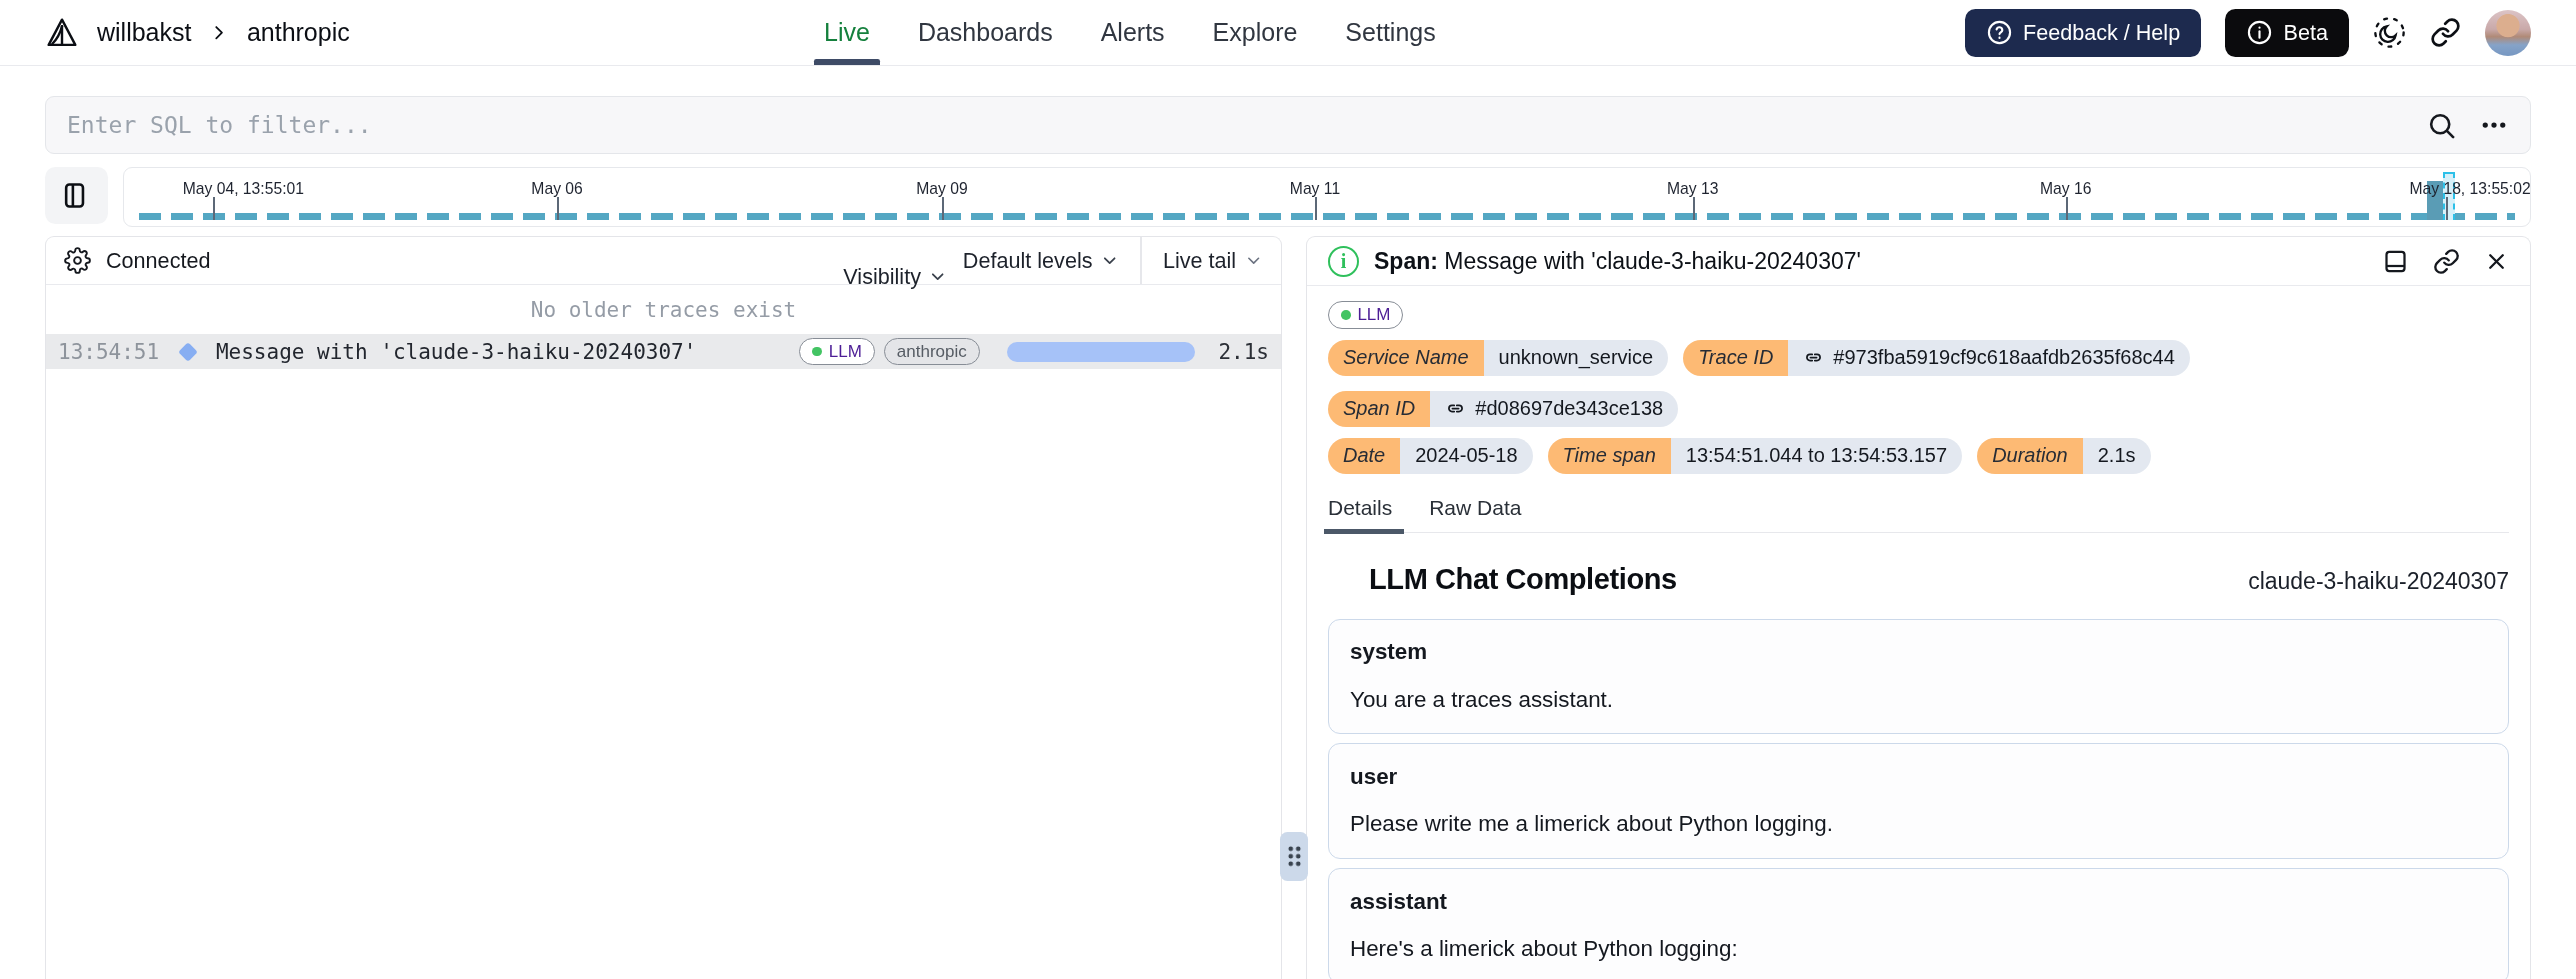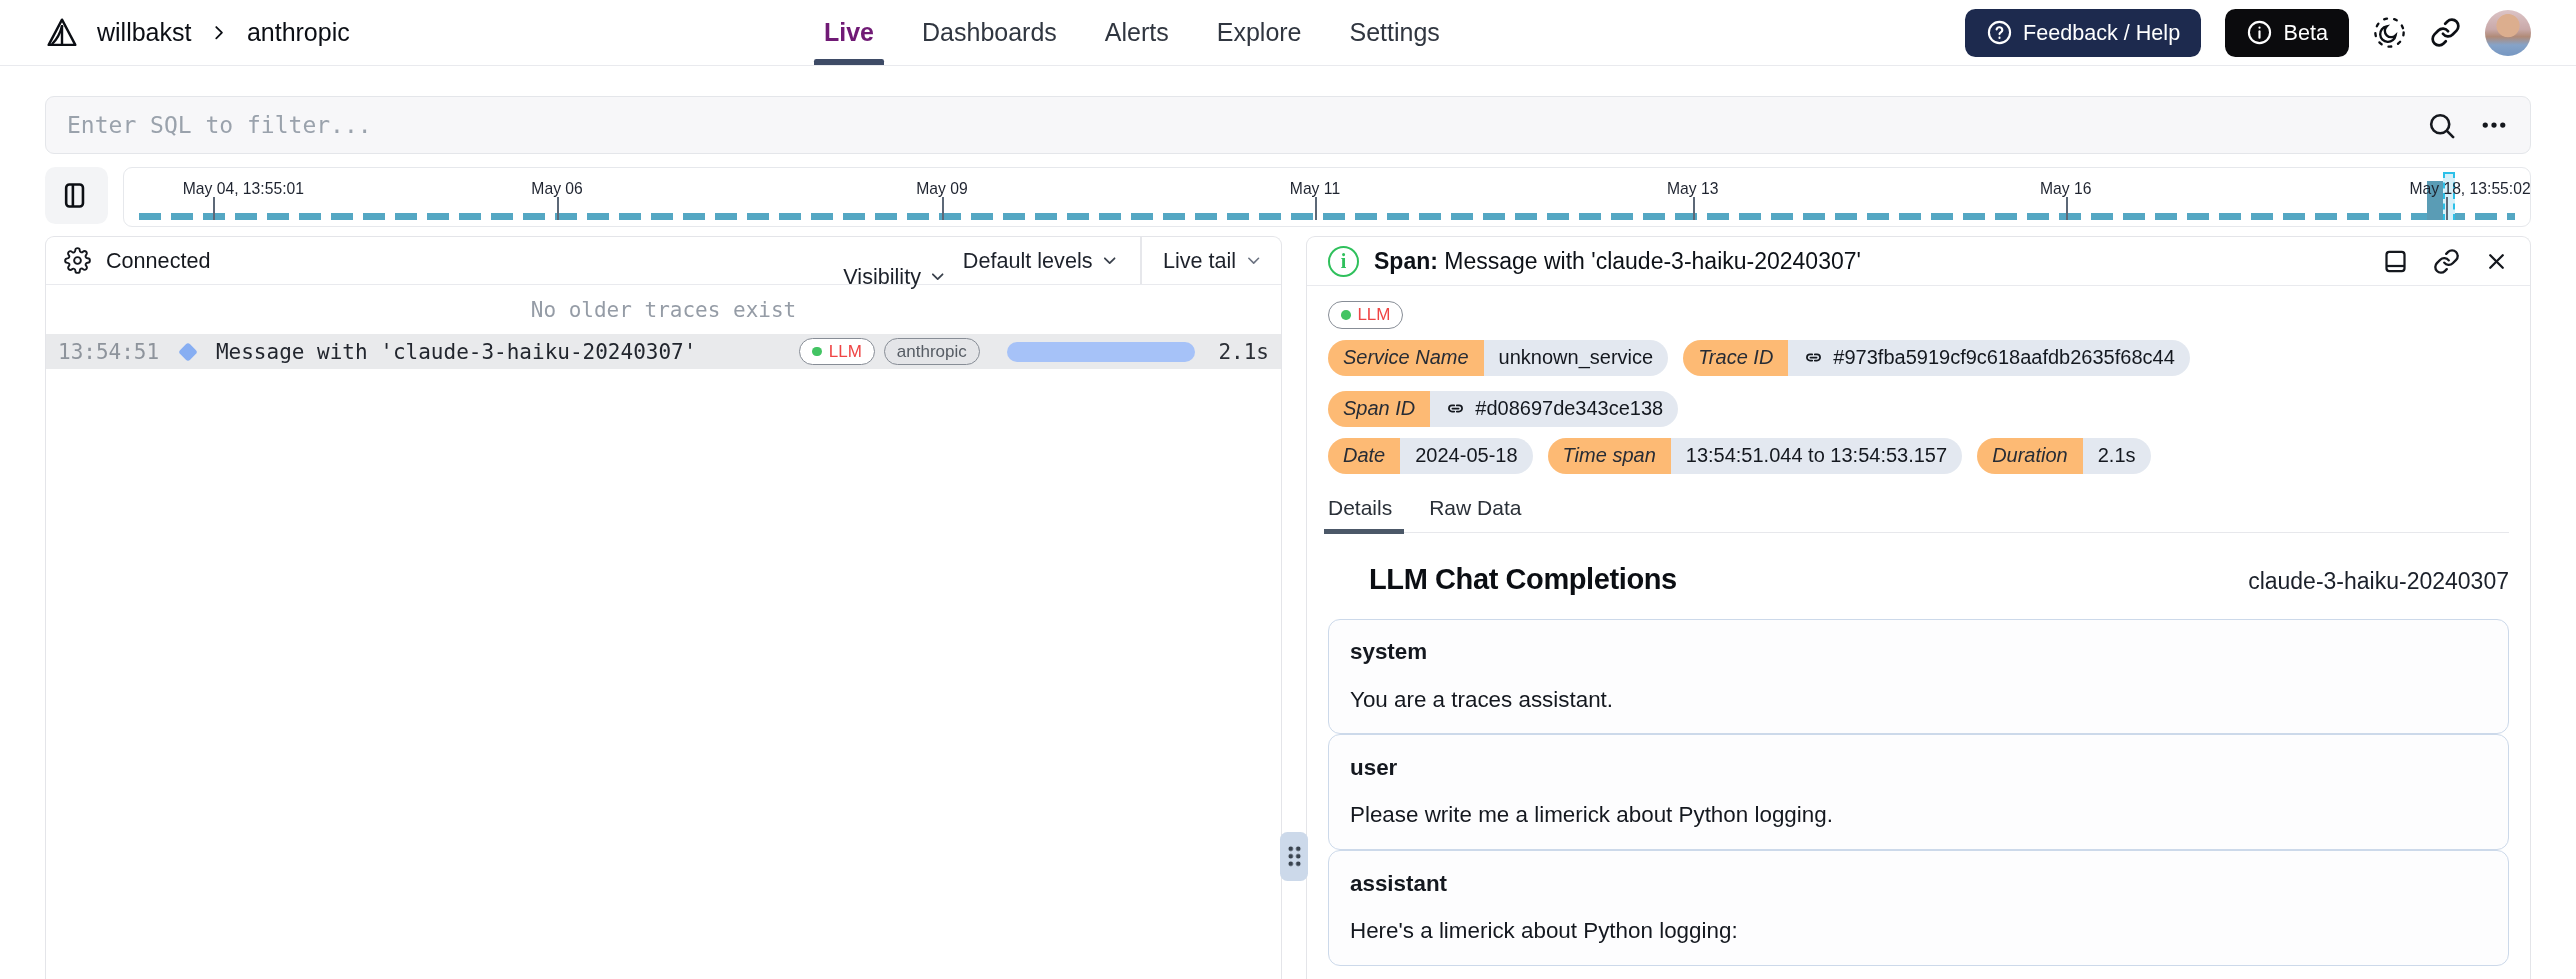--- a/index.html
+++ b/index.html
@@ -6,21 +6,21 @@
   html,body { width: 2576px; height: 979px; }
   body { font-family: "Liberation Sans", sans-serif; background: #fff; color: #111; }
   .page { position: relative; width: 2576px; height: 979px; overflow: hidden; background: #fff; }
 
   
   header { height: 66px; display: flex; align-items: center; padding: 0 45px; border-bottom: 1.5px solid #e9eaee; position: relative; }
   .brand { display: flex; align-items: center; gap: 18px; font-size: 25px; color: #0b0e14; }
   .crumb { cursor: pointer; }
   .tabs { position: absolute; left: 824px; top: 0; bottom: 0; display: flex; align-items: center; gap: 48px; }
   .tab { position: relative; height: 100%; display: flex; align-items: center; font-size: 25px; color: #303640; cursor: pointer; }
-  .tab.active { color: #701a75; font-weight: 700; }
+  .tab.active { color: #15803d; font-weight: 400; }
   .tab.active::after { content:""; position: absolute; left: -10.4px; right: -10.4px; bottom: 0; height: 6px; background: #3e4b66; border-radius: 2.2px 2.2px 0 0; }
   .header-right { margin-left: auto; display: flex; align-items: center; gap: 24px; }
   .pill-btn { display: flex; align-items: center; gap: 10.4px; height: 48px; padding: 0 21px; border-radius: 10.4px; color: #fff; font-size: 21.6px; border: none; cursor: pointer; font-family: inherit; }
   .feedback { background: #1d2a4e; }
   .beta { background: #0b0b0d; }
   .icon-btn { background: none; border: none; display: flex; cursor: pointer; color: #15181e; padding: 0; }
   .avatar { width: 46px; height: 46px; border-radius: 50%; cursor: pointer;
     background: radial-gradient(circle at 50% 34%, #dcae8e 0 11.2px, rgba(0,0,0,0) 12px),
                 linear-gradient(180deg,#dcc4c6 0%, #c9a9a9 42%, #b08a77 58%, #86a3c8 76%, #7697c2 100%); }
 
@@ -54,21 +54,21 @@
   
   .lp-header { height: 48px; flex: none; display: flex; align-items: center; padding: 0 18px; border-bottom: 1.5px solid #e9eaee; font-size: 21.6px; color: #15181e; gap: 15px; }
   .lp-ctrl { display: flex; align-items: center; gap: 7.5px; color: #1d222b; cursor: pointer; }
   .lp-ctrl.first { margin-left: auto; margin-top: 33px; }
   .lp-div { width: 1.5px; align-self: stretch; background: #e6e7eb; margin: 0 6px; }
   .lp-empty { height: 49px; display: flex; align-items: center; justify-content: center; font-family: "DejaVu Sans Mono", monospace; font-size: 21px; color: #959ca6; }
   .trace-row { height: 35px; background: #e9eaec; display: flex; align-items: center; padding: 0 12px; font-family: "DejaVu Sans Mono", monospace; font-size: 21px; color: #22262e; cursor: pointer; gap: 8px; }
   .tr-time { color: #8e949c; }
   .tr-diamond { width: 14px; height: 14px; background: #87aef2; transform: rotate(45deg); border-radius: 3px; margin: 0 13.4px; flex: none; }
   .tr-tags { display: flex; gap: 9px; margin-left: 95px; font-family: "Liberation Sans", sans-serif; }
-  .tag-pill { display: flex; align-items: center; gap: 6.7px; border: 1.5px solid #878d96; border-radius: 745px; padding: 0 12px; height: 27.6px; font-size: 17px; color: #ef4444; background: #fff; }
+  .tag-pill { display: flex; align-items: center; gap: 6.7px; border: 1.5px solid #878d96; border-radius: 745px; padding: 0 12px; height: 27.6px; font-size: 17px; color: #4c1d95; background: #fff; }
   .tag-pill.alt { background: #e4e5e8; color: #565c64; }
   .tag-dot { width: 9.7px; height: 9.7px; border-radius: 50%; background: #43c463; }
   .tr-bar { flex: 1; height: 20px; border-radius: 10.4px; background: #a6c2f8; margin: 0 15px 0 19.4px; }
   .tr-dur { color: #2b2f36; }
 
   
   .rp-header { height: 49px; flex: none; display: flex; align-items: center; gap: 15px; padding: 0 21px; border-bottom: 1.5px solid #e9eaee; }
   .rp-info { width: 31px; height: 31px; flex: none; border-radius: 50%; border: 2.2px solid #2fc05c; color: #2fc05c; display: flex; align-items: center; justify-content: center; font-size: 20px; font-weight: 700; font-family: "Liberation Serif", serif; }
   .rp-title { font-size: 23px; color: #0d1117; }
   .rp-title b { font-weight: 700; }
@@ -78,21 +78,21 @@
   .chips { display: flex; gap: 15px; margin-top: 11.2px; flex-wrap: wrap; }
   .chip { display: flex; border-radius: 18px; overflow: hidden; font-size: 20px; height: 36px; }
   .chip-label { background: #fdba74; color: #272c35; font-style: italic; display: flex; align-items: center; padding: 0 15px; }
   .chip-value { background: #e3e8f0; color: #14181f; display: flex; align-items: center; gap: 9px; padding: 0 15px; }
   .rp-tabs { display: flex; gap: 37px; margin-top: 22.4px; border-bottom: 1.5px solid #e7e8ec; font-size: 21px; }
   .rp-tab { padding-bottom: 12px; position: relative; color: #2a3038; cursor: pointer; }
   .rp-tab.active::after { content:""; position: absolute; left: -4.5px; right: -12px; bottom: -1.5px; height: 4.5px; background: #4c5868; }
   .sec-head { display: flex; align-items: baseline; justify-content: space-between; margin-top: 30px; margin-left: 41px; }
   .sec-title { font-size: 29px; font-weight: 700; color: #0b0e13; letter-spacing: -0.4px; }
   .sec-model { font-size: 23px; color: #1b202a; }
-  .msg-card { border: 1.5px solid #ccd9ea; border-radius: 12px; background: #fdfdfe; padding: 19.4px 21px; margin-top: 0; font-size: 22.4px; color: #14181f; }
+  .msg-card { border: 1.5px solid #ccd9ea; border-radius: 12px; background: #fdfdfe; padding: 19.4px 21px; margin-top: 9px; font-size: 22.4px; color: #14181f; }
   .msg-card.firstcard { margin-top: 22.4px; }
   .msg-role { font-weight: 700; }
   .msg-text { margin-top: 19.4px; line-height: 1.32; }
   svg { display: block; }
 </style>
 </head>
 <body>
 
 <div class="page">
 

